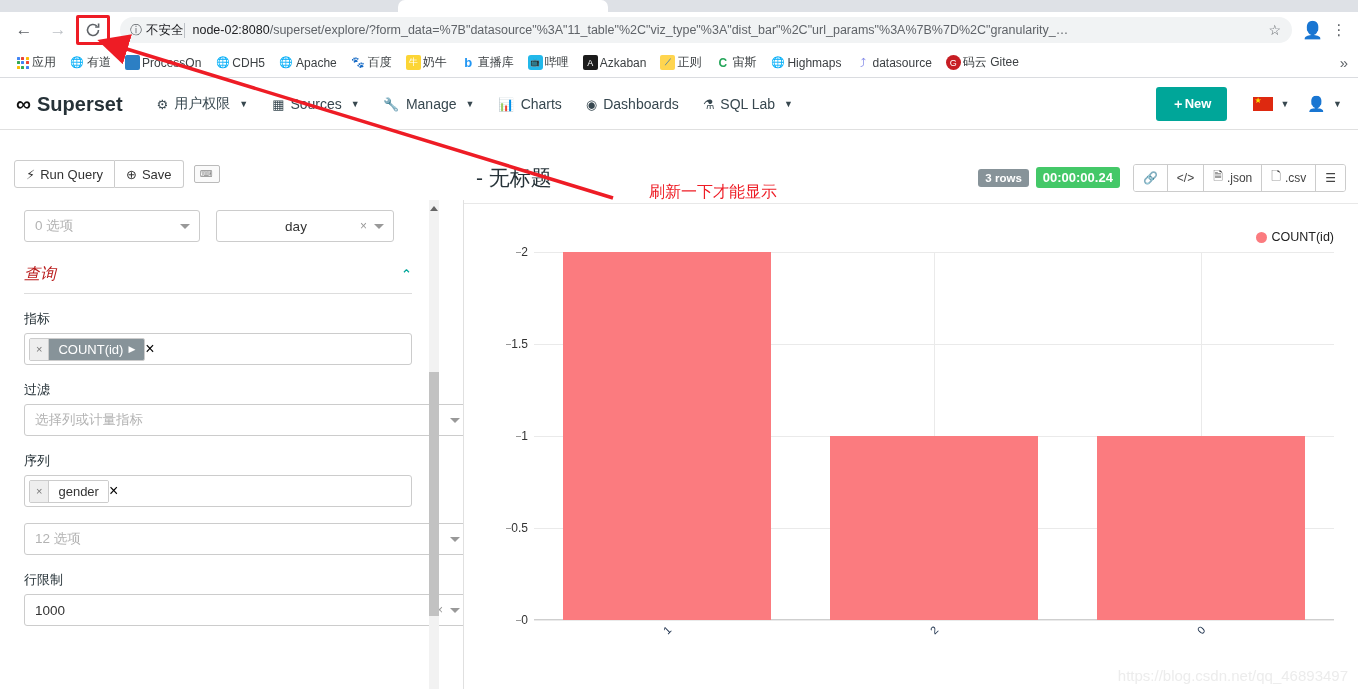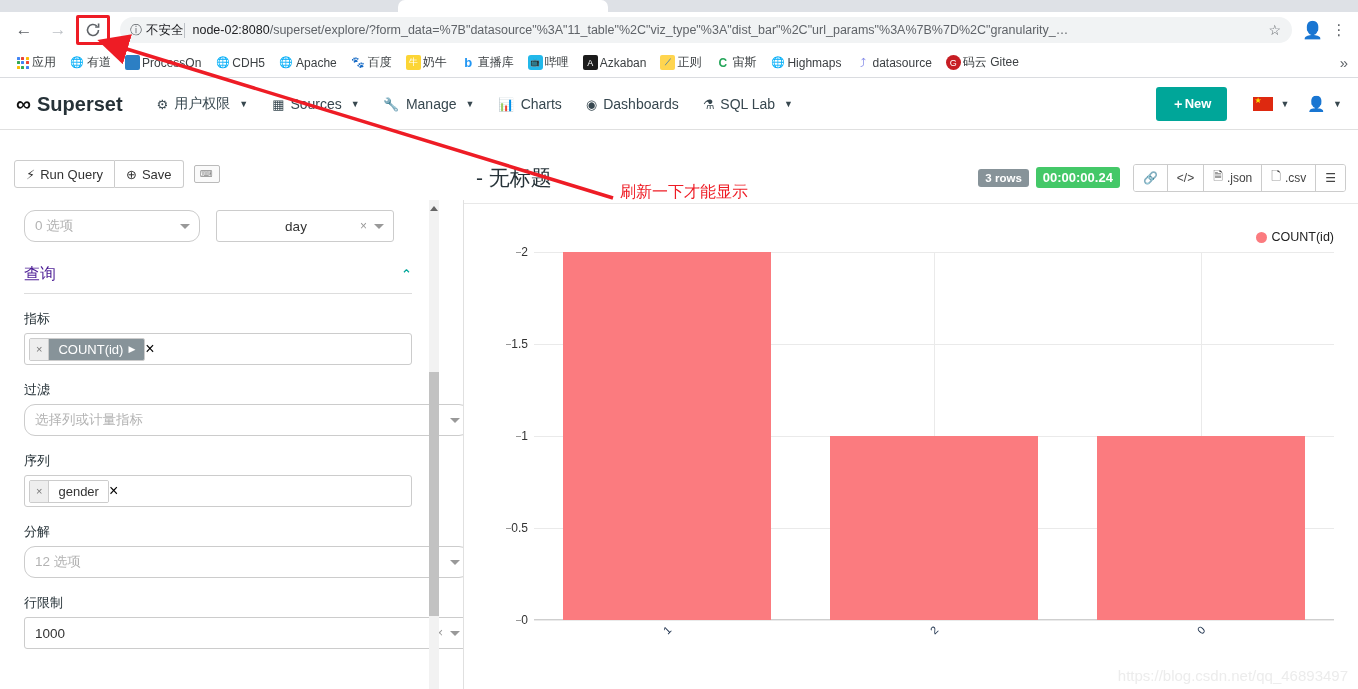--- a/index.html
+++ b/index.html
@@ -147,40 +147,40 @@
     position: absolute; left: 0; top: 200px; width: 464px; height: 489px;
     background: #fff; border-right: 1px solid #e0e0e0; overflow: hidden;
   }
   .ctrl-inner { position: absolute; left: 0; top: 0; width: 430px; padding: 10px 14px 0 24px; }
   .row2 { display: flex; gap: 16px; margin-bottom: 16px; }
   .sel {
     position: relative; height: 32px; border: 1px solid #ccc; border-radius: 3px;
     background: #fff; display: flex; align-items: center;
     padding: 0 28px 0 10px; font-size: 13.5px; color: #333;
   }
-  .sel.ph { color: #b3b3b3; border-radius: 11px; }
+  .sel.ph { color: #b3b3b3; }
   .sel .clear { position: absolute; right: 26px; color:#999; font-size: 12px; }
   .sel .arrow {
     position: absolute; right: 9px; width: 0; height: 0;
     border-left: 5px solid transparent; border-right: 5px solid transparent;
     border-top: 5px solid #999;
   }
   .sel-a { width: 176px; }
   .sel-b { width: 178px; justify-content: center; }
   .fld-label { font-size: 13px; color: #263238; margin-bottom: 5px; }
   .time-pill {
     display: inline-block; background: #879399; color: #fff;
     font-size: 12.5px; padding: 3px 9px; border-radius: 3px;
   }
   .section-head {
     display: flex; align-items: center; justify-content: space-between;
     border-bottom: 1px solid #ddd; padding-bottom: 8px;
     margin: 22px 0 0 0; width: 388px;
   }
-  .section-title { font-size: 16px; color: #4c1d95; }
+  .section-title { font-size: 16px; color: #b91c1c; font-style: italic; }
   .chev-up { color: #00A699; font-size: 13px; font-weight: bold; }
   .field { margin-top: 16px; width: 388px; }
   .sel-full { width: 446px; }
   .token-box {
     position: relative; width: 388px; min-height: 32px; border: 1px solid #ccc;
     border-radius: 3px; background: #fff; display: flex; align-items: center;
     padding: 3px 50px 3px 4px; gap: 0;
   }
   .token { display: flex; align-items: stretch; border: 1px solid #ccc; border-radius: 2px; overflow: hidden; }
   .token .x {
@@ -209,21 +209,21 @@
 
   
   .chart-header {
     position: absolute; left: 464px; top: 152px; width: 894px; height: 52px;
     display: flex; align-items: center; padding: 0 12px 0 12px;
     border-bottom: 1px solid #e8e8e8; background:#fff;
   }
   .chart-title { font-size: 21px; color: #263238; white-space: nowrap; }
   .chart-title .dash { color:#263238; }
   .annot-text {
-    position: absolute; left: 620px; top: 182px;
+    position: absolute; left: 649px; top: 182px;
     color: #ee1c25; font-size: 16px; white-space: nowrap;
   }
   .hdr-right { margin-left: auto; display: flex; align-items: center; gap: 7px; }
   .badge-rows {
     background: #879399; color: #fff; font-size: 11.5px; font-weight: bold;
     padding: 3px 7px; border-radius: 3px;
   }
   .badge-time {
     background: #44c868; color: #fff; font-size: 13px; font-weight: bold;
     padding: 3px 7px; border-radius: 3px;
@@ -487,21 +487,20 @@
           <span class="token">
             <span class="x">×</span>
             <span class="lbl">gender</span>
           </span>
           <span class="clear">×</span>
           <span class="arrow"></span>
         </div>
       </div>
 
       <div class="field">
-        <div class="fld-label">分解</div>
         <div class="sel sel-full ph">
           <span>12 选项</span>
           <span class="arrow"></span>
         </div>
       </div>
 
       <div class="field">
         <div class="fld-label">行限制</div>
         <div class="sel sel-full">
           <span>1000</span>

